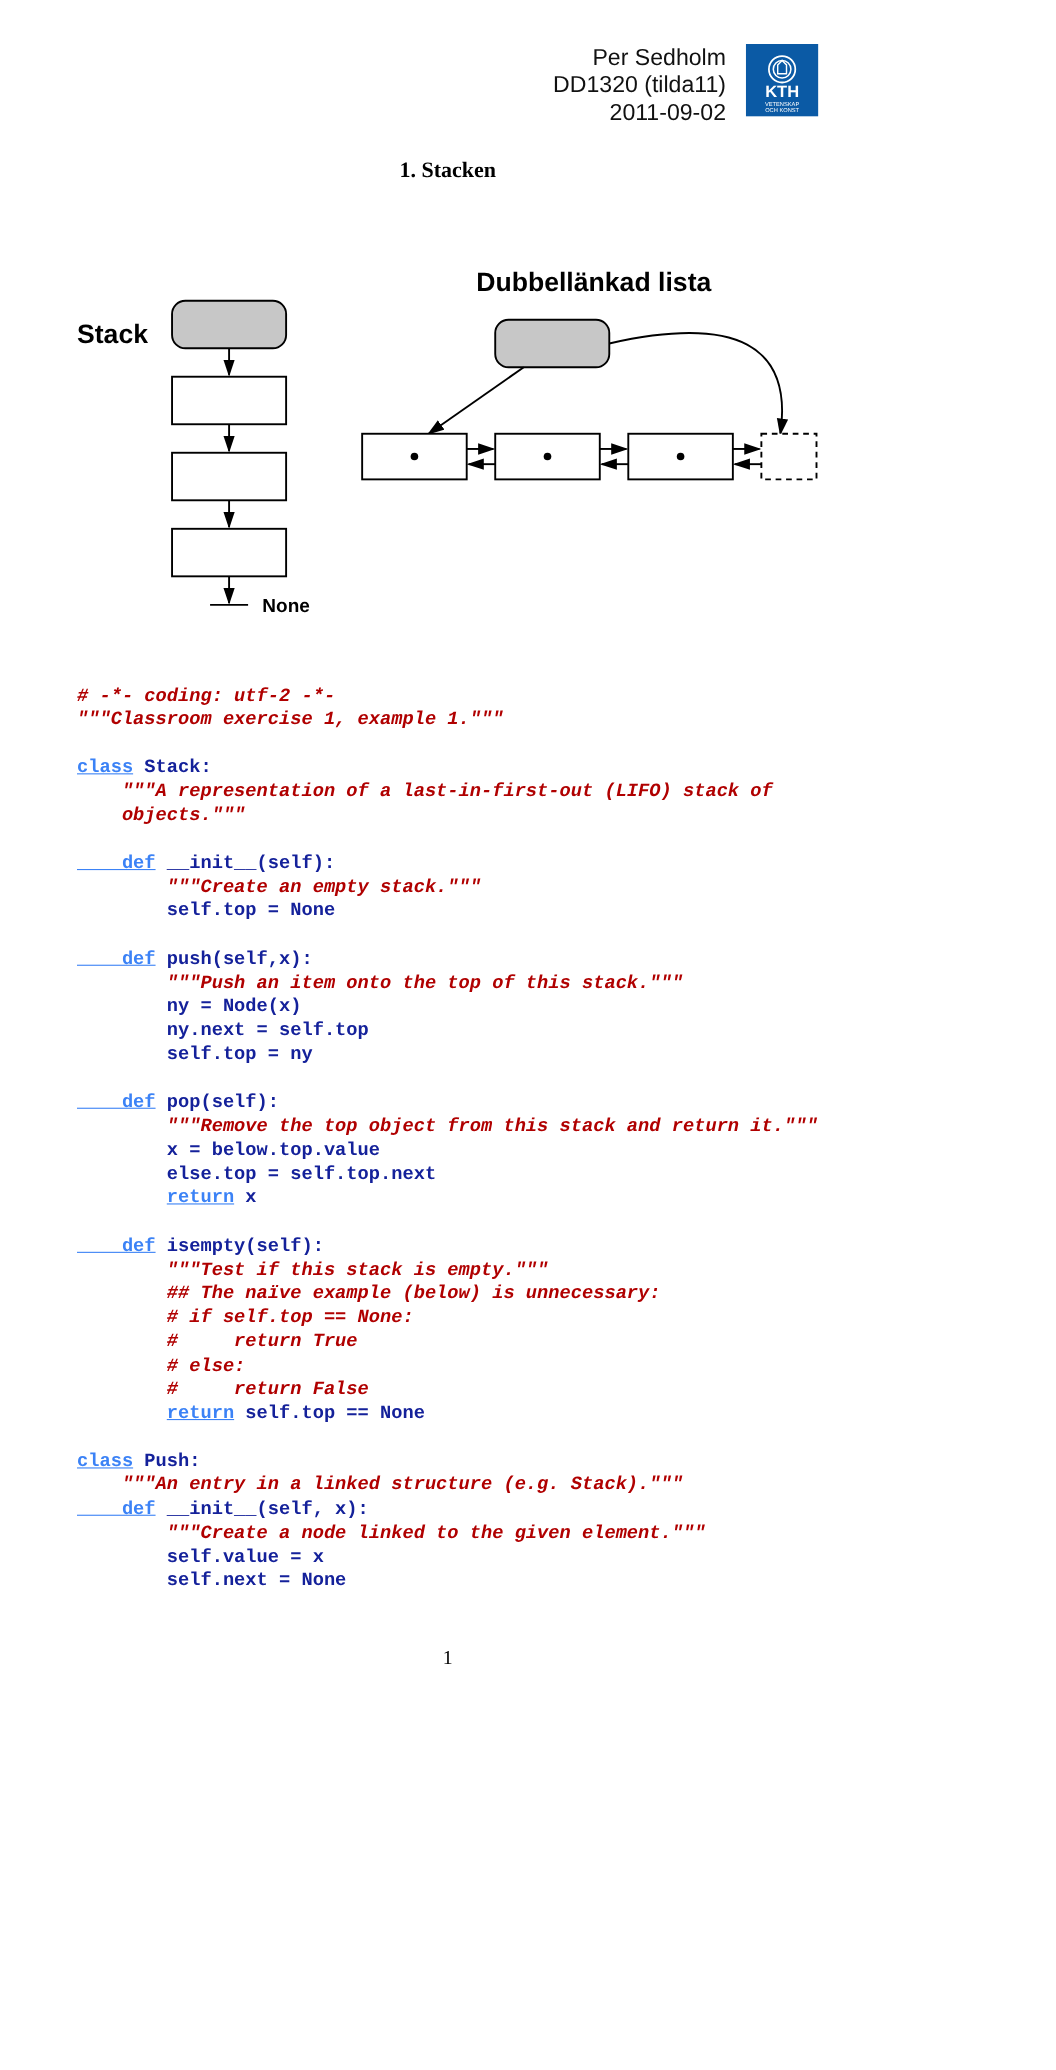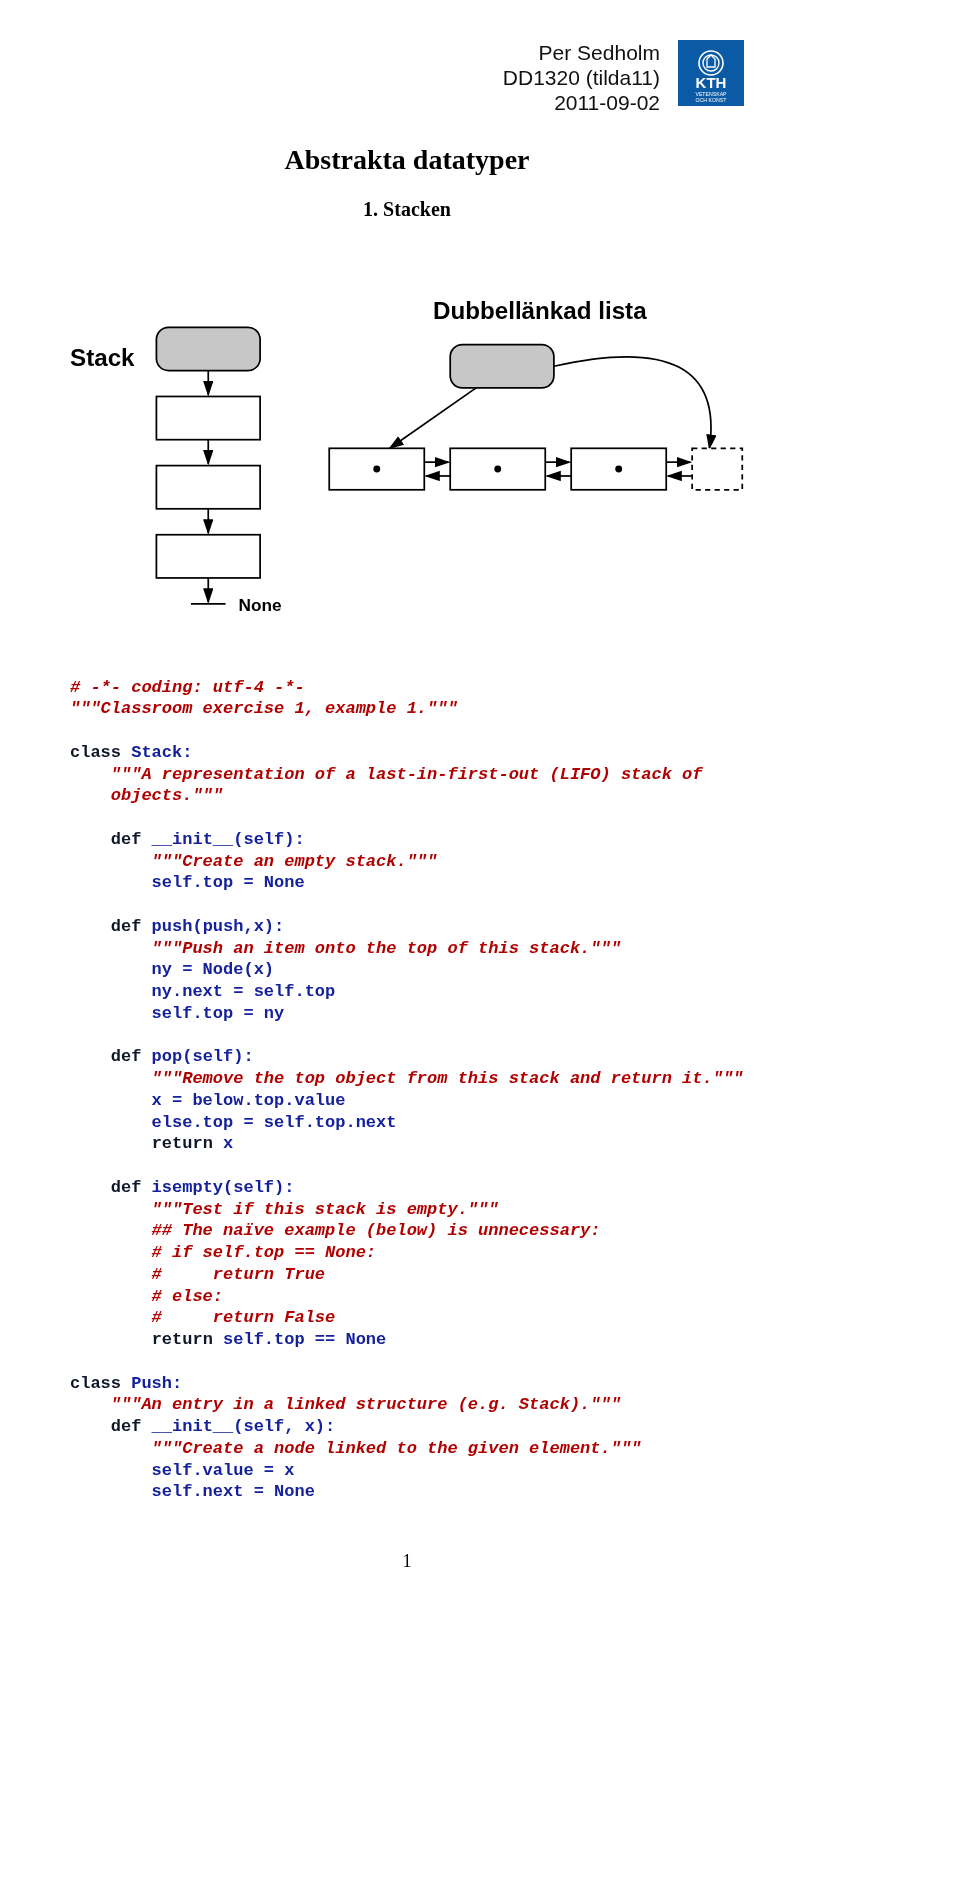--- a/index.html
+++ b/index.html
@@ -80,21 +80,21 @@
     font-family: "Courier New", Courier, monospace;
     font-size: 17px;
     line-height: 1.28;
     font-weight: bold;
     color: #14219a;
     white-space: pre;
     margin: 0;
   }
   .c-comment { color: #b00000; font-style: italic; }
   .c-docstr  { color: #b00000; font-style: italic; }
-  .c-kw      { color: #0f172a; }
+  .c-kw      { color: #3b82f6; text-decoration: underline; }
   .c-def     { color: #14219a; }
   .page-num {
     text-align: center;
     font-family: Georgia, "Times New Roman", serif;
     font-size: 18px;
     margin-top: 48px;
   }
 </style>
 </head>
 <body>
@@ -113,21 +113,20 @@
         <circle cx="33" cy="23" r="12" fill="none" stroke="#fff" stroke-width="1.6"></circle>
         <circle cx="33" cy="23" r="8" fill="none" stroke="#fff" stroke-width="1.4"></circle>
         <path d="M29 19 L33 15 L37 19 L37 27 L29 27 Z" fill="none" stroke="#fff" stroke-width="1.3"></path>
         <text x="33" y="48" text-anchor="middle" fill="#fff" font-family="Arial" font-weight="bold" font-size="15">KTH</text>
         <text x="33" y="56" text-anchor="middle" fill="#fff" font-family="Arial" font-size="5.2">VETENSKAP</text>
         <text x="33" y="62" text-anchor="middle" fill="#fff" font-family="Arial" font-size="5.2">OCH KONST</text>
       </svg>
     </div>
   </div>
 
-  <h2 class="subtitle">Abstrakta datatyper</h2>
   <h3 class="section">1. Stacken</h3>
 
   <div class="diagram-wrap">
     <svg class="diagram" viewBox="0 0 780 410">
       <defs>
         <marker id="arrow" markerWidth="10" markerHeight="10" refX="8" refY="3" orient="auto" markerUnits="strokeWidth">
           <path d="M0,0 L0,6 L9,3 z" fill="#000"></path>
         </marker>
       </defs>
 
@@ -165,32 +164,32 @@
 
       <line x1="690" y1="226" x2="718" y2="226" stroke="#000" stroke-width="2" marker-end="url(#arrow)"></line>
       <line x1="720" y1="242" x2="692" y2="242" stroke="#000" stroke-width="2" marker-end="url(#arrow)"></line>
 
       <circle cx="355" cy="234" r="4" fill="#000"></circle>
       <circle cx="495" cy="234" r="4" fill="#000"></circle>
       <circle cx="635" cy="234" r="4" fill="#000"></circle>
     </svg>
   </div>
 
-  <pre class="code"><span class="c-comment"># -*- coding: utf-4 -*-</span>
+  <pre class="code"><span class="c-comment"># -*- coding: utf-2 -*-</span>
 <span class="c-docstr">"""Classroom exercise 1, example 1."""</span>
 
 <span class="c-kw">class</span><span class="c-def"> Stack:</span>
 <span class="c-docstr">    """A representation of a last-in-first-out (LIFO) stack of</span>
 <span class="c-docstr">    objects."""</span>
 
 <span class="c-kw">    def</span><span class="c-def"> __init__(self):</span>
 <span class="c-docstr">        """Create an empty stack."""</span>
 <span class="c-def">        self.top = None</span>
 
-<span class="c-kw">    def</span><span class="c-def"> push(push,x):</span>
+<span class="c-kw">    def</span><span class="c-def"> push(self,x):</span>
 <span class="c-docstr">        """Push an item onto the top of this stack."""</span>
 <span class="c-def">        ny = Node(x)</span>
 <span class="c-def">        ny.next = self.top</span>
 <span class="c-def">        self.top = ny</span>
 
 <span class="c-kw">    def</span><span class="c-def"> pop(self):</span>
 <span class="c-docstr">        """Remove the top object from this stack and return it."""</span>
 <span class="c-def">        x = below.top.value</span>
 <span class="c-def">        else.top = self.top.next</span>
 <span class="c-def">        </span><span class="c-kw">return</span><span class="c-def"> x</span>

